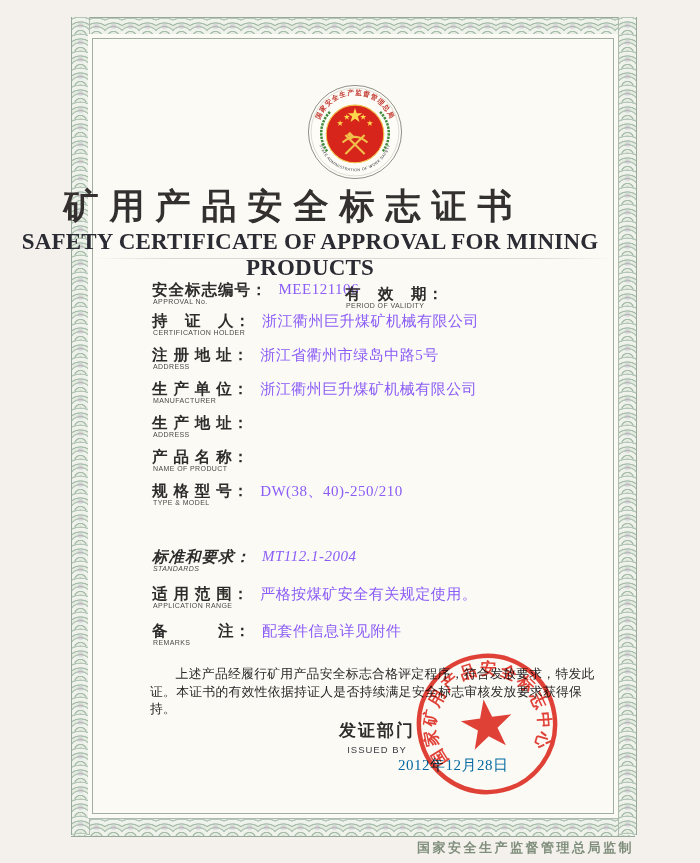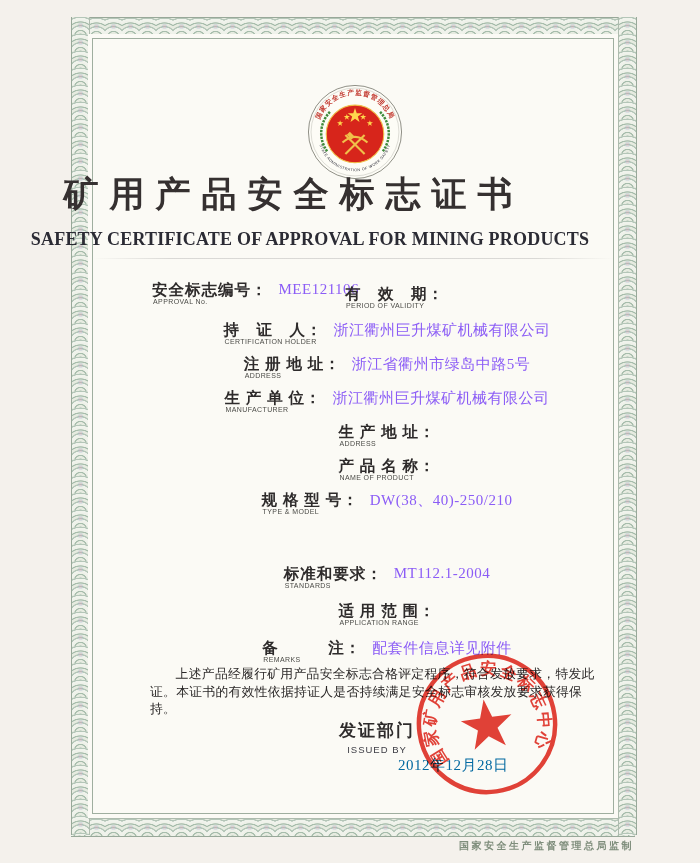--- a/index.html
+++ b/index.html
@@ -30,46 +30,46 @@
     position:absolute;left:92px;top:38px;width:520px;height:774px;
     border:1px solid #9fae9f;pointer-events:none;
   }
   .crease{
     position:absolute;left:92px;width:522px;height:1px;
     background:linear-gradient(90deg, rgba(140,140,140,0), rgba(140,140,140,.30) 15%, rgba(140,140,140,.30) 85%, rgba(140,140,140,0));
   }
   
   .emblem{position:absolute;left:307px;top:84px;width:96px;height:96px;}
   .cert-title{
-    position:absolute;left:0;top:171px;width:576px;text-align:center;
+    position:absolute;left:0;top:183px;width:576px;text-align:center;
     font-size:35px;font-weight:bold;letter-spacing:11px;text-indent:11px;
     color:#353030;
   }
   .cert-subtitle{
     position:absolute;left:0;top:229px;width:620px;text-align:center;
-    font-size:18px;font-weight:bold;letter-spacing:.2px;color:#2b2b34;
+    font-size:23px;font-weight:bold;letter-spacing:.2px;color:#2b2b34;
   }
   
   .approval-row{position:absolute;left:152px;top:272px;width:470px;margin-top:8px;}
   .validity{position:absolute;left:193px;top:4px;}
   .flabel{display:inline-block;position:relative;vertical-align:top;}
   .flabel .cn{font-size:15.5px;font-weight:bold;letter-spacing:1px;color:#2e2b2b;white-space:nowrap;}
   .flabel .en{
     position:absolute;left:1px;top:18px;white-space:nowrap;
     font-family:"Liberation Sans","DejaVu Sans",sans-serif;
     font-size:7px;letter-spacing:.4px;color:#4a4a46;
   }
   .fvalue{
     display:inline-block;margin-left:7px;font-size:15px;color:#8b5cf6;
     letter-spacing:.5px;white-space:nowrap;vertical-align:top;padding-top:1px;
   }
-  .fields{position:absolute;left:152px;top:320px;width:470px;text-align:center;}
+  .fields{position:absolute;left:152px;top:311px;width:470px;}
   .field-row{height:34px;}
   .field-row.grp-b{height:37px;}
-  .field-row.grp-b.first{margin-top:40px;}
+  .field-row.grp-b.first{margin-top:32px;font-style:italic;}
   
   .statement{
     position:absolute;left:150px;top:666px;width:452px;
     font-size:12.8px;line-height:17.5px;text-indent:2em;
     color:#2b2828;letter-spacing:.3px;
   }
   .issued-by{position:absolute;left:322px;top:719px;width:110px;text-align:center;}
   .issued-by .cn{font-size:17px;font-weight:bold;letter-spacing:2px;color:#2e2b2b;}
   .issued-by .en{
     font-family:"Liberation Sans","DejaVu Sans",sans-serif;
@@ -78,21 +78,21 @@
   .issue-date{
     position:absolute;left:398px;top:756px;
     font-size:15px;letter-spacing:.5px;color:#0369a1;
   }
   .seal{
     position:absolute;left:413px;top:650px;width:148px;height:148px;
     transform:rotate(-8deg);opacity:.92;mix-blend-mode:multiply;
   }
   .footer-credit{
     position:absolute;right:66px;top:839px;
-    font-size:10px;letter-spacing:2.5px;color:#7f8e7c;font-weight:bold;
+    font-size:13px;letter-spacing:2.5px;color:#7f8e7c;font-weight:bold;
   }
 </style>
 </head>
 <body>
 
 <div class="band top"></div>
 <div class="band bottom"></div>
 <div class="band left"></div>
 <div class="band right"></div>
 <div class="paper"></div>
@@ -192,20 +192,21 @@
       <span class="cn">标准和要求：</span>
       <span class="en">STANDARDS</span>
     </span>
     <span class="fvalue">MT112.1-2004</span>
   </div>
     <div class="field-row grp-b">
     <span class="flabel">
       <span class="cn">适 用 范 围：</span>
       <span class="en">APPLICATION RANGE</span>
     </span>
+    <span class="fvalue">严格按煤矿安全有关规定使用。</span>
   </div>
     <div class="field-row grp-b">
     <span class="flabel">
       <span class="cn">备　　　注：</span>
       <span class="en">REMARKS</span>
     </span>
     <span class="fvalue">配套件信息详见附件</span>
   </div>
   </div>
 

